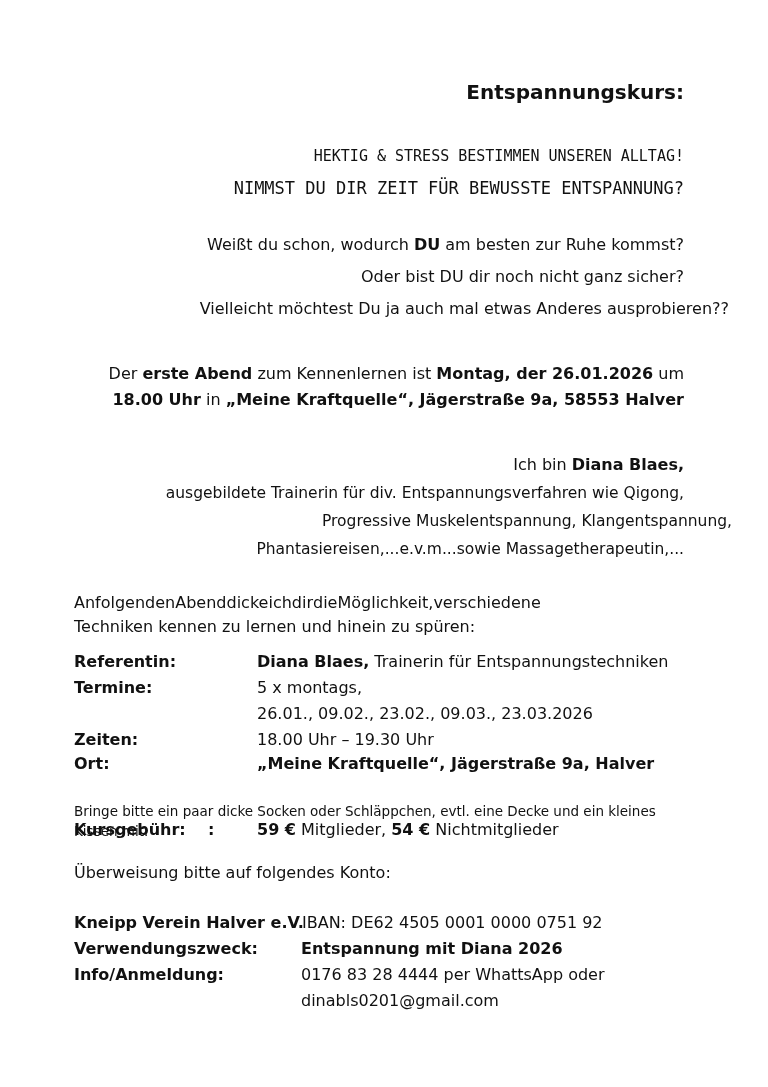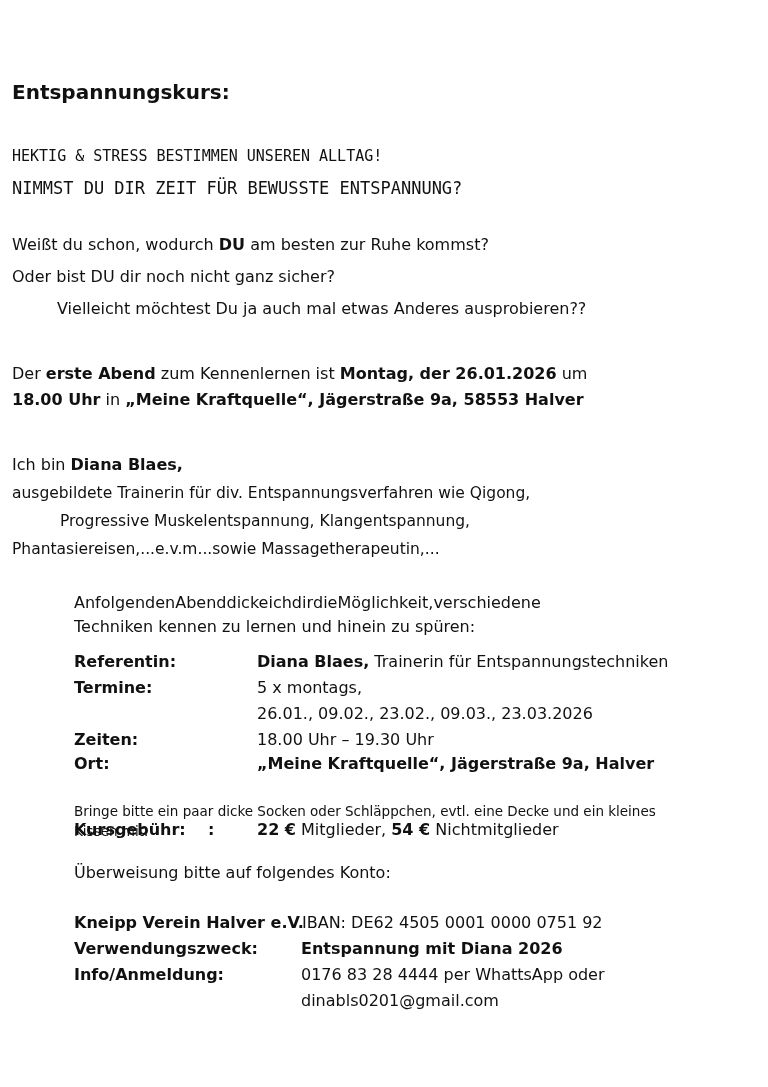--- a/index.html
+++ b/index.html
@@ -1,18 +1,18 @@
 <!DOCTYPE html>
 <html><head>
   <meta charset="utf-8">
   <style>
     html, body { margin: 0; padding: 0; background: #ffffff; }
     body { width: 768px; height: 1087px; position: relative; overflow: hidden; color: #111; font-family: "DejaVu Sans", sans-serif; }
     .abs { position: absolute; white-space: nowrap; }
-    .center { left: 12px; width: 684px; text-align: left; }
+    .center { left: 0; width: 684px; text-align: right; }
     .title { top: 80px; font-size: 20px; font-weight: bold; }
     .mono { font-family: "DejaVu Sans Mono", monospace; }
     .sub1 { top: 147px; font-size: 15px; }
     .sub2 { top: 178px; font-size: 17px; }
     .q { font-size: 16px; }
     .q1 { top: 235px; } .q2 { top: 267px; } .q3 { top: 299px; padding-left: 45px; }
     .evt { font-size: 16px; }
     .evt1 { top: 364px; } .evt2 { top: 390px; }
     .b { font-weight: bold; }
     .bio { font-size: 15.5px; }
@@ -86,21 +86,21 @@
 
   <div class="abs lbl r4">Zeiten:</div>
   <div class="abs val r4">18.00 Uhr – 19.30 Uhr</div>
 
   <div class="abs lbl r5">Ort:</div>
   <div class="abs val b r5">„Meine Kraftquelle“, Jägerstraße 9a, Halver</div>
 
   <div class="abs lbl r6">Kursgebühr:</div>
   <div class="abs colon r6">:</div>
   <div class="abs val r6">
-    <span class="b">22 €</span><span> Mitglieder, </span><span class="b">54  €</span><span> Nichtmitglieder</span>
+    <span class="b">59 €</span><span> Mitglieder, </span><span class="b">54  €</span><span> Nichtmitglieder</span>
   </div>
 
   <div class="abs note n1">Bringe bitte ein paar dicke Socken oder Schläppchen, evtl. eine Decke und ein kleines</div>
   <div class="abs note n2">Kissen mit.</div>
 
   <div class="abs transfer">Überweisung bitte auf folgendes Konto:</div>
 
   <div class="abs lbl k1">Kneipp Verein Halver e.V.</div>
   <div class="abs kval iban k1">IBAN: DE62 4505 0001 0000 0751 92</div>
 

